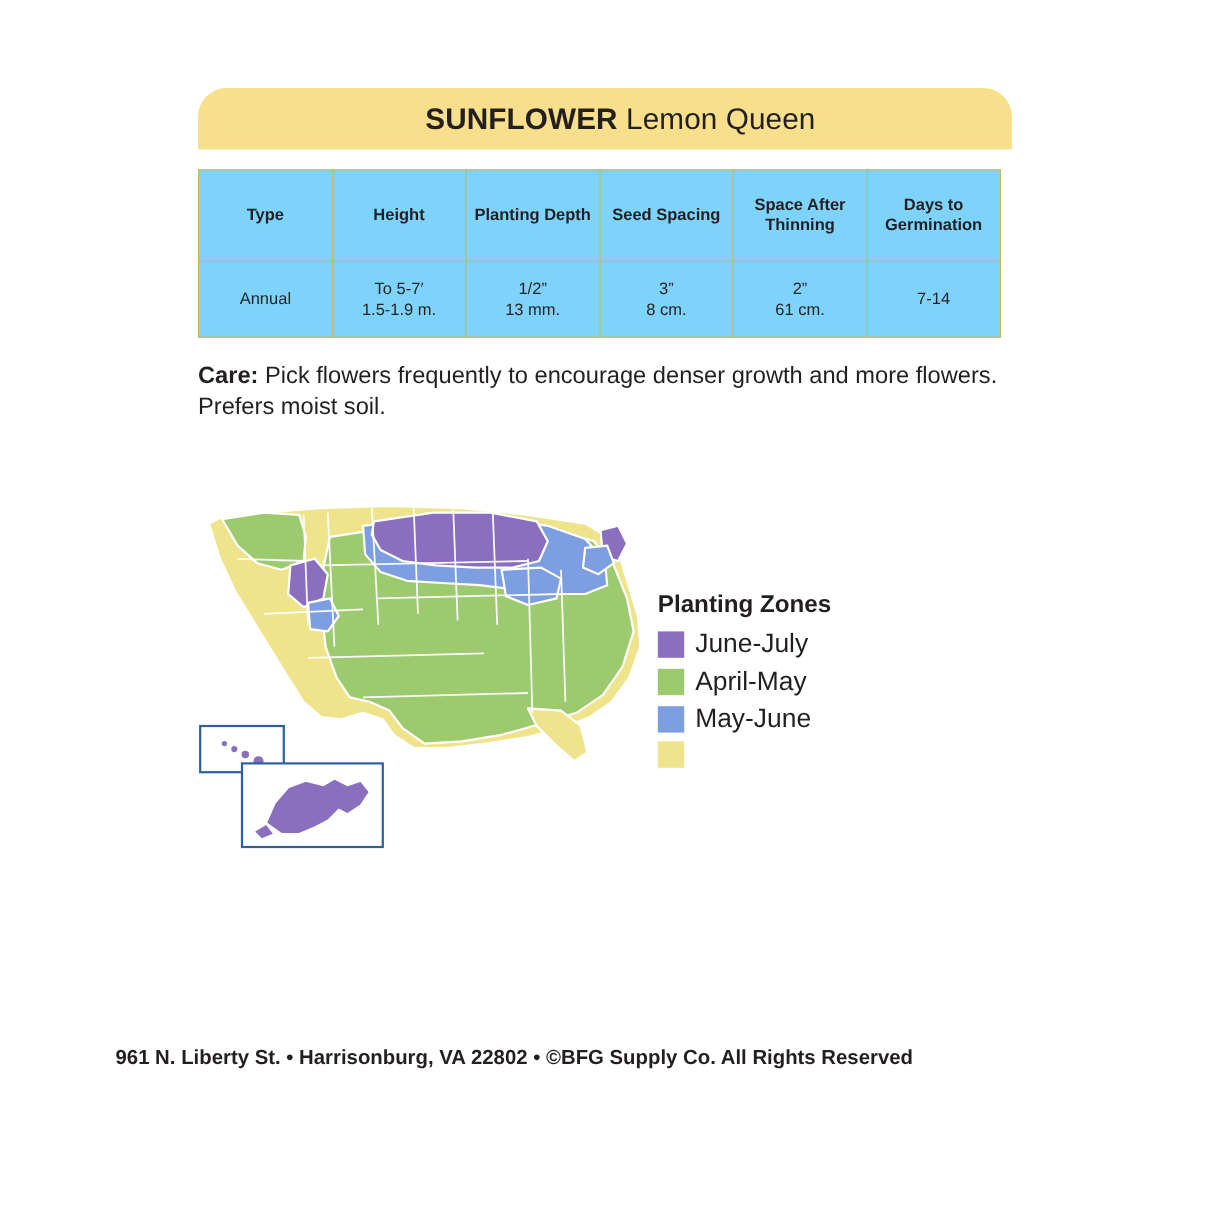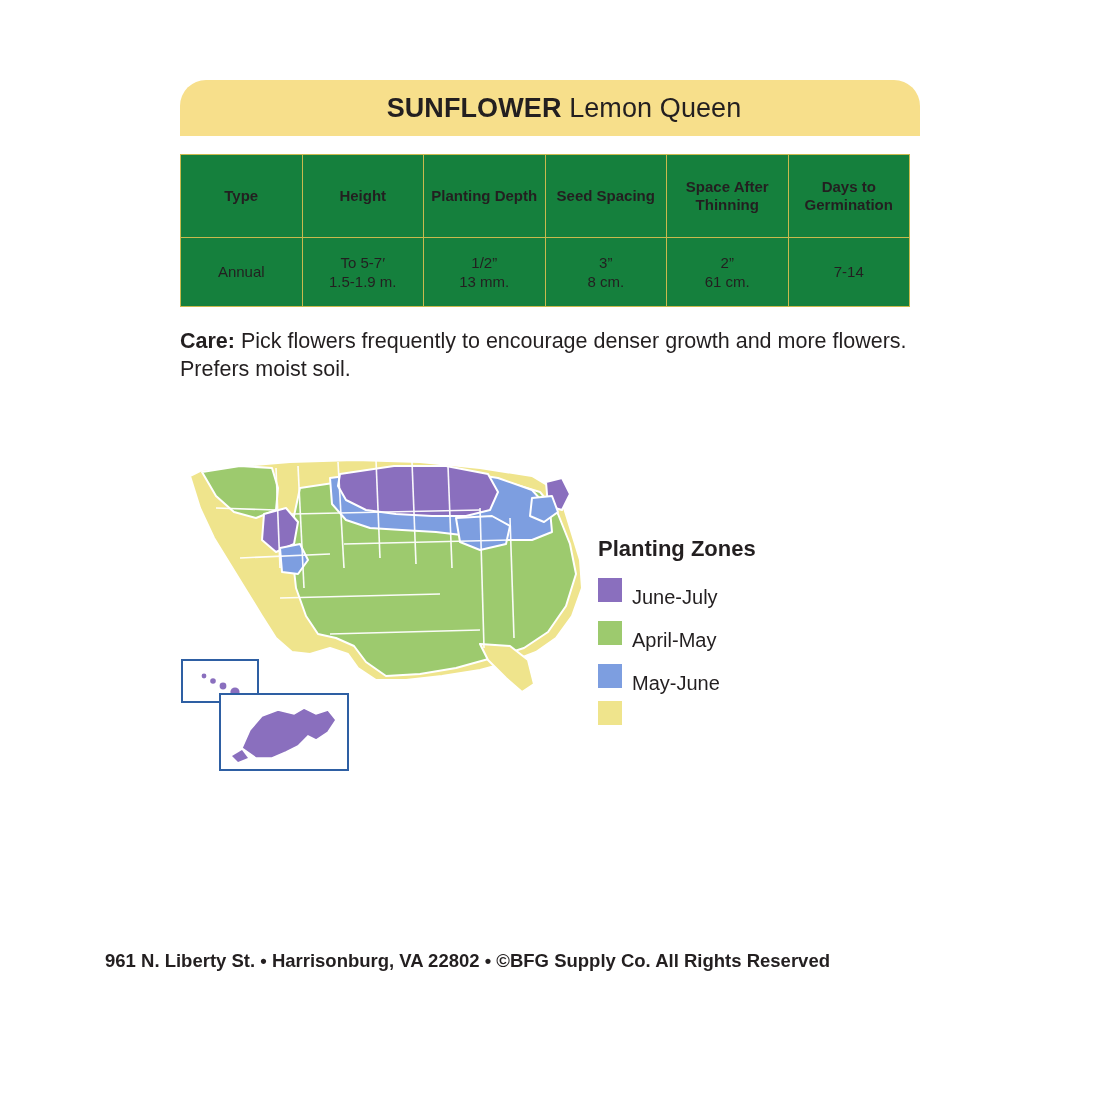--- a/index.html
+++ b/index.html
@@ -52,21 +52,21 @@
     line-height: 1.34;
     color: #231f20;
     width: 730px;
   }
 
   
   .spec-table {
     margin-top: 18px;
     border-collapse: collapse;
     width: 730px;
-    background: #15803d;
+    background: #7dd3fc;
     table-layout: fixed;
   }
   .spec-table th, .spec-table td {
     border: 1.5px solid #c9b94e;
     text-align: center;
     vertical-align: middle;
     color: #231f20;
   }
   .spec-table th {
     font-size: 15px;
@@ -122,23 +122,22 @@
     align-items: center;
     margin-bottom: 6px;
   }
   .legend-swatch {
     width: 24px;
     height: 24px;
     margin-right: 10px;
     flex: 0 0 auto;
   }
   .legend-label {
-    font-size: 20px;
-    color: #231f20;
-    margin-top: 14px;
+    font-size: 24px;
+    color: #231f20;
   }
 
   
   .footer {
     position: absolute;
     left: 0;
     top: 950px;
     width: 935px;
     text-align: center;
     font-size: 18.5px;

